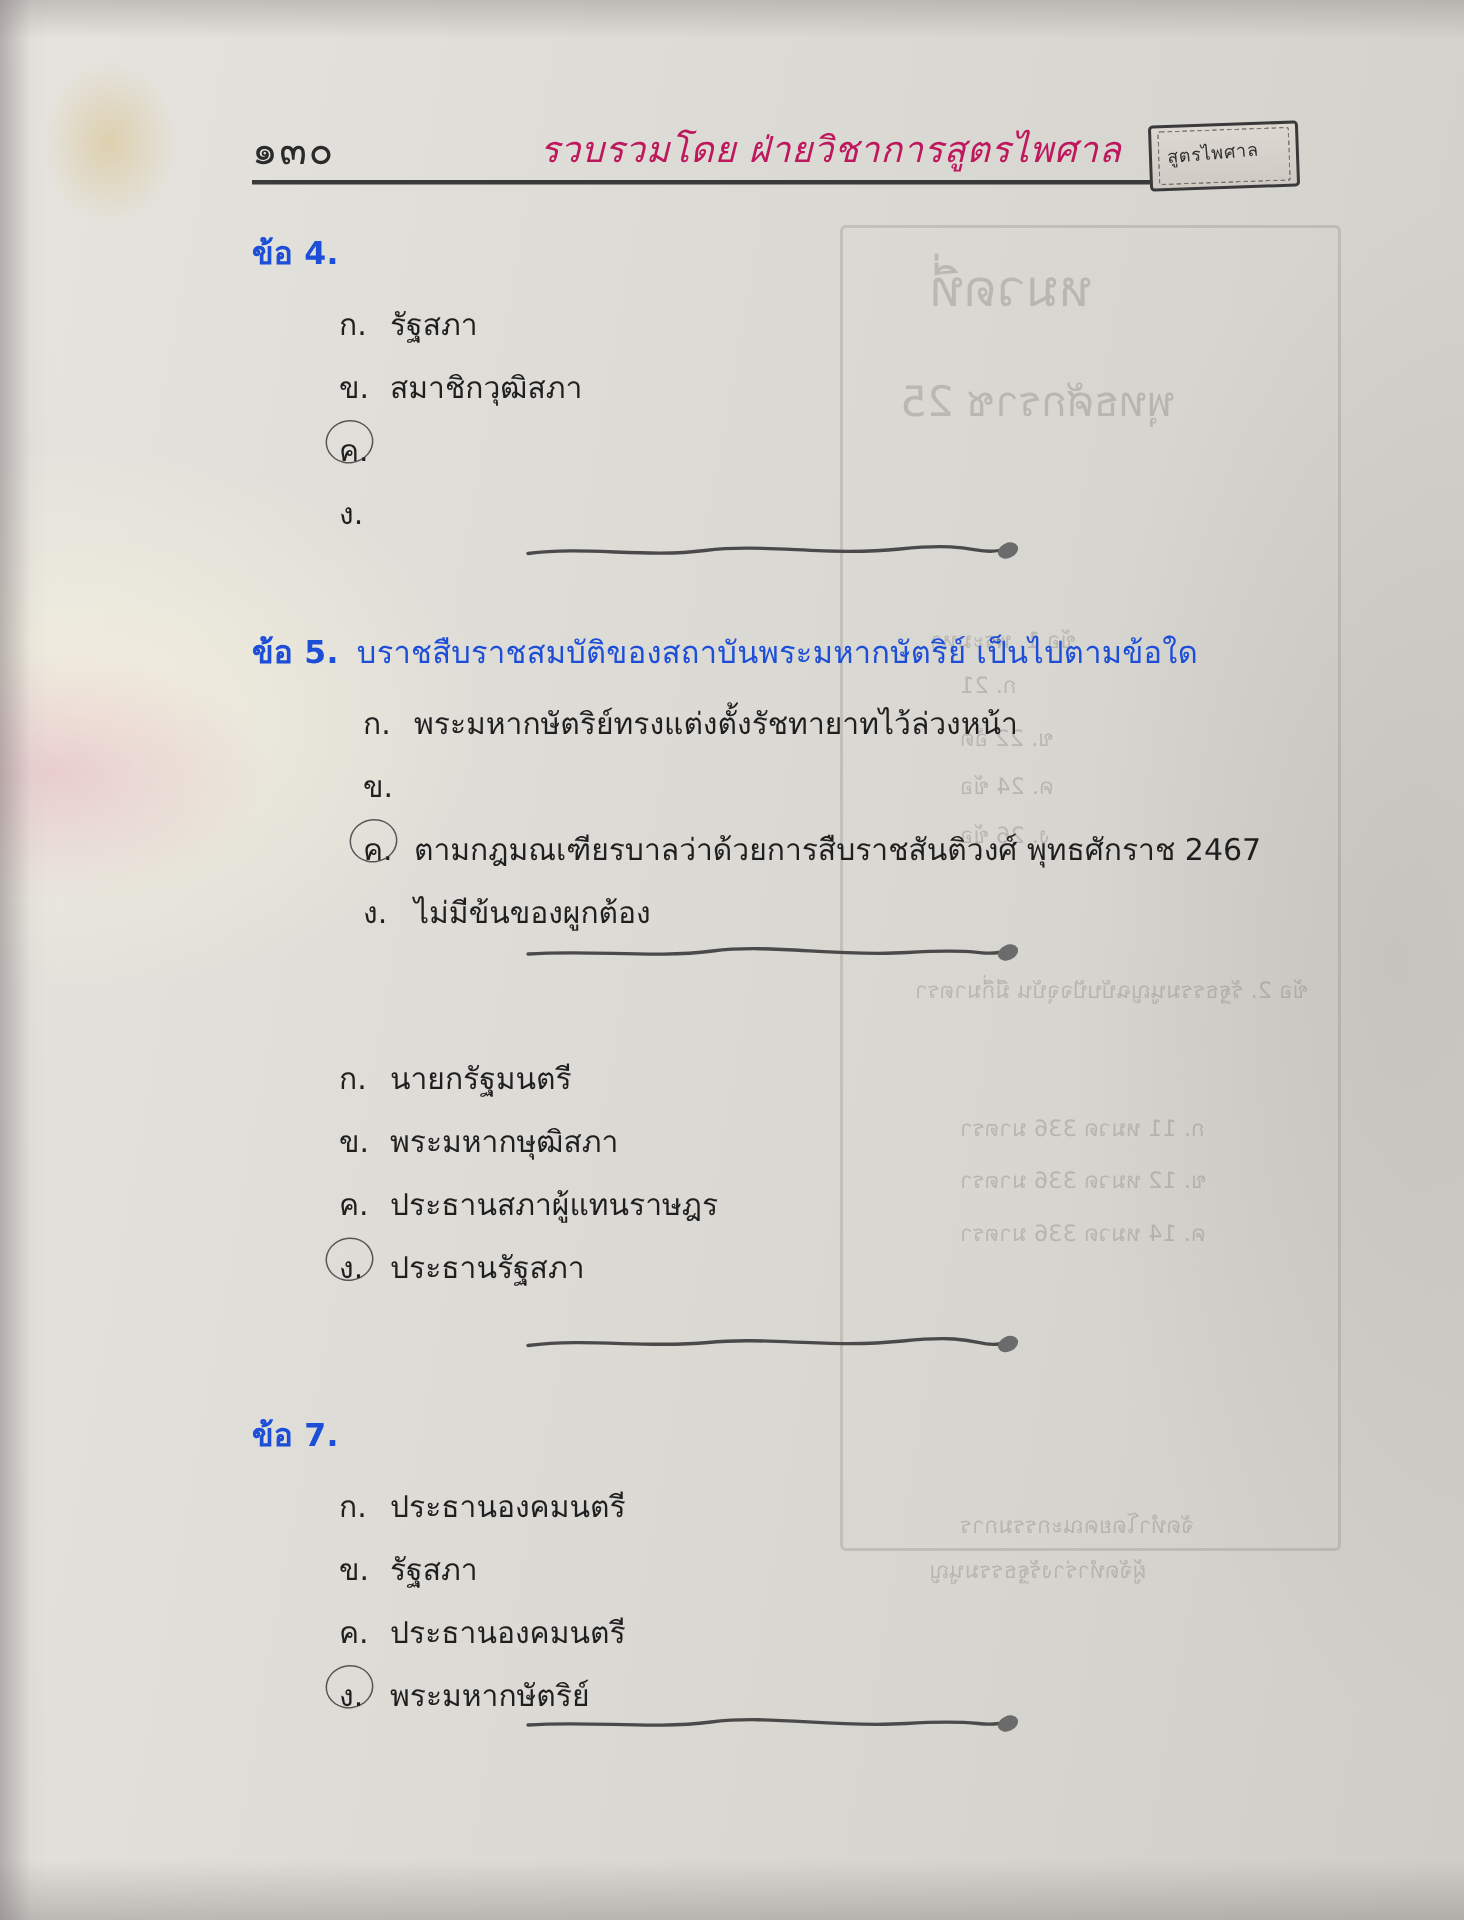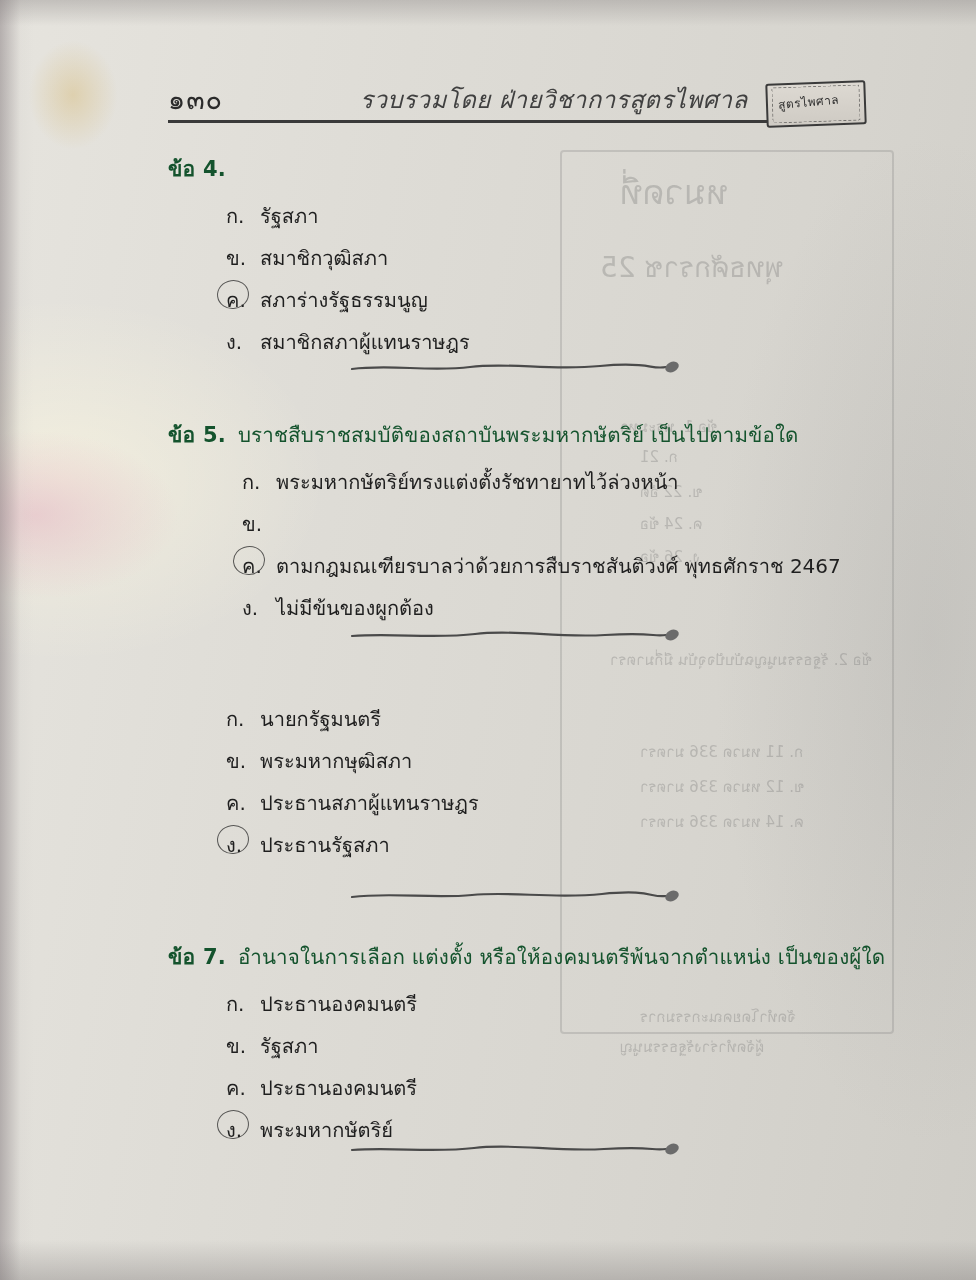--- a/index.html
+++ b/index.html
@@ -69,21 +69,21 @@
     position: absolute;
     left: 168px; top: 78px;
     font-size: 27px;
     color: #2b2b2b;
     letter-spacing: 1px;
   }
   .header-title {
     position: absolute;
     left: 360px; top: 80px;
     font-size: 24px;
-    color: #404040;
+    color: #be185d;
     font-style: italic;
     letter-spacing: 0.5px;
   }
   .header-rule {
     position: absolute;
     left: 168px; top: 120px;
     width: 600px; height: 3px;
     background: #3a3a3a;
   }
   .logo-stamp {
@@ -113,21 +113,21 @@
   .question-block {
     position: absolute;
     left: 168px;
     width: 730px;
   }
   .q-head {
     display: flex;
     align-items: flex-end;
     gap: 12px;
     font-size: 21px;
-    color: #14532d;
+    color: #1d4ed8;
     font-weight: bold;
     letter-spacing: 0.2px;
   }
   .q-head .q-label { white-space: nowrap; }
   .q-head .q-text { font-weight: normal; font-size: 20.5px; }
   .choices {
     margin-top: 10px;
     margin-left: 58px;
   }
   .choice {
@@ -203,25 +203,23 @@
       <div class="choice">
         <span class="c-key">ก.</span>
         <span>รัฐสภา</span>
       </div>
       <div class="choice">
         <span class="c-key">ข.</span>
         <span>สมาชิกวุฒิสภา</span>
       </div>
       <div class="choice marked">
         <span class="c-key">ค.</span>
-        <span>สภาร่างรัฐธรรมนูญ</span>
       </div>
       <div class="choice">
         <span class="c-key">ง.</span>
-        <span>สมาชิกสภาผู้แทนราษฎร</span>
       </div>
     </div>
   </div>
   <div class="sep" style="top:358px;">
     <svg width="330" height="18" viewBox="0 0 330 18">
       <path d="M2 11 C 40 6, 80 14, 120 9 S 200 13, 250 8 S 300 12, 316 9" fill="none" stroke="#4a4a4a" stroke-width="2.2" stroke-linecap="round"></path>
       <ellipse cx="322" cy="9" rx="7" ry="5" fill="#6b6b6b" transform="rotate(-25 322 9)"></ellipse>
     </svg>
   </div>
 
@@ -278,21 +276,20 @@
   <div class="sep" style="top:886px;">
     <svg width="330" height="18" viewBox="0 0 330 18">
       <path d="M2 11 C 42 6, 82 13, 122 9 S 202 13, 252 8 S 300 12, 316 10" fill="none" stroke="#4a4a4a" stroke-width="2.2" stroke-linecap="round"></path>
       <ellipse cx="322" cy="10" rx="7" ry="5" fill="#6b6b6b" transform="rotate(-25 322 10)"></ellipse>
     </svg>
   </div>
 
   <div class="question-block" style="top:940px;">
     <div class="q-head">
       <span class="q-label">ข้อ 7.</span>
-      <span class="q-text">อำนาจในการเลือก  แต่งตั้ง  หรือให้องคมนตรีพ้นจากตำแหน่ง เป็นของผู้ใด</span>
     </div>
     <div class="choices">
       <div class="choice">
         <span class="c-key">ก.</span>
         <span>ประธานองคมนตรี</span>
       </div>
       <div class="choice">
         <span class="c-key">ข.</span>
         <span>รัฐสภา</span>
       </div>

